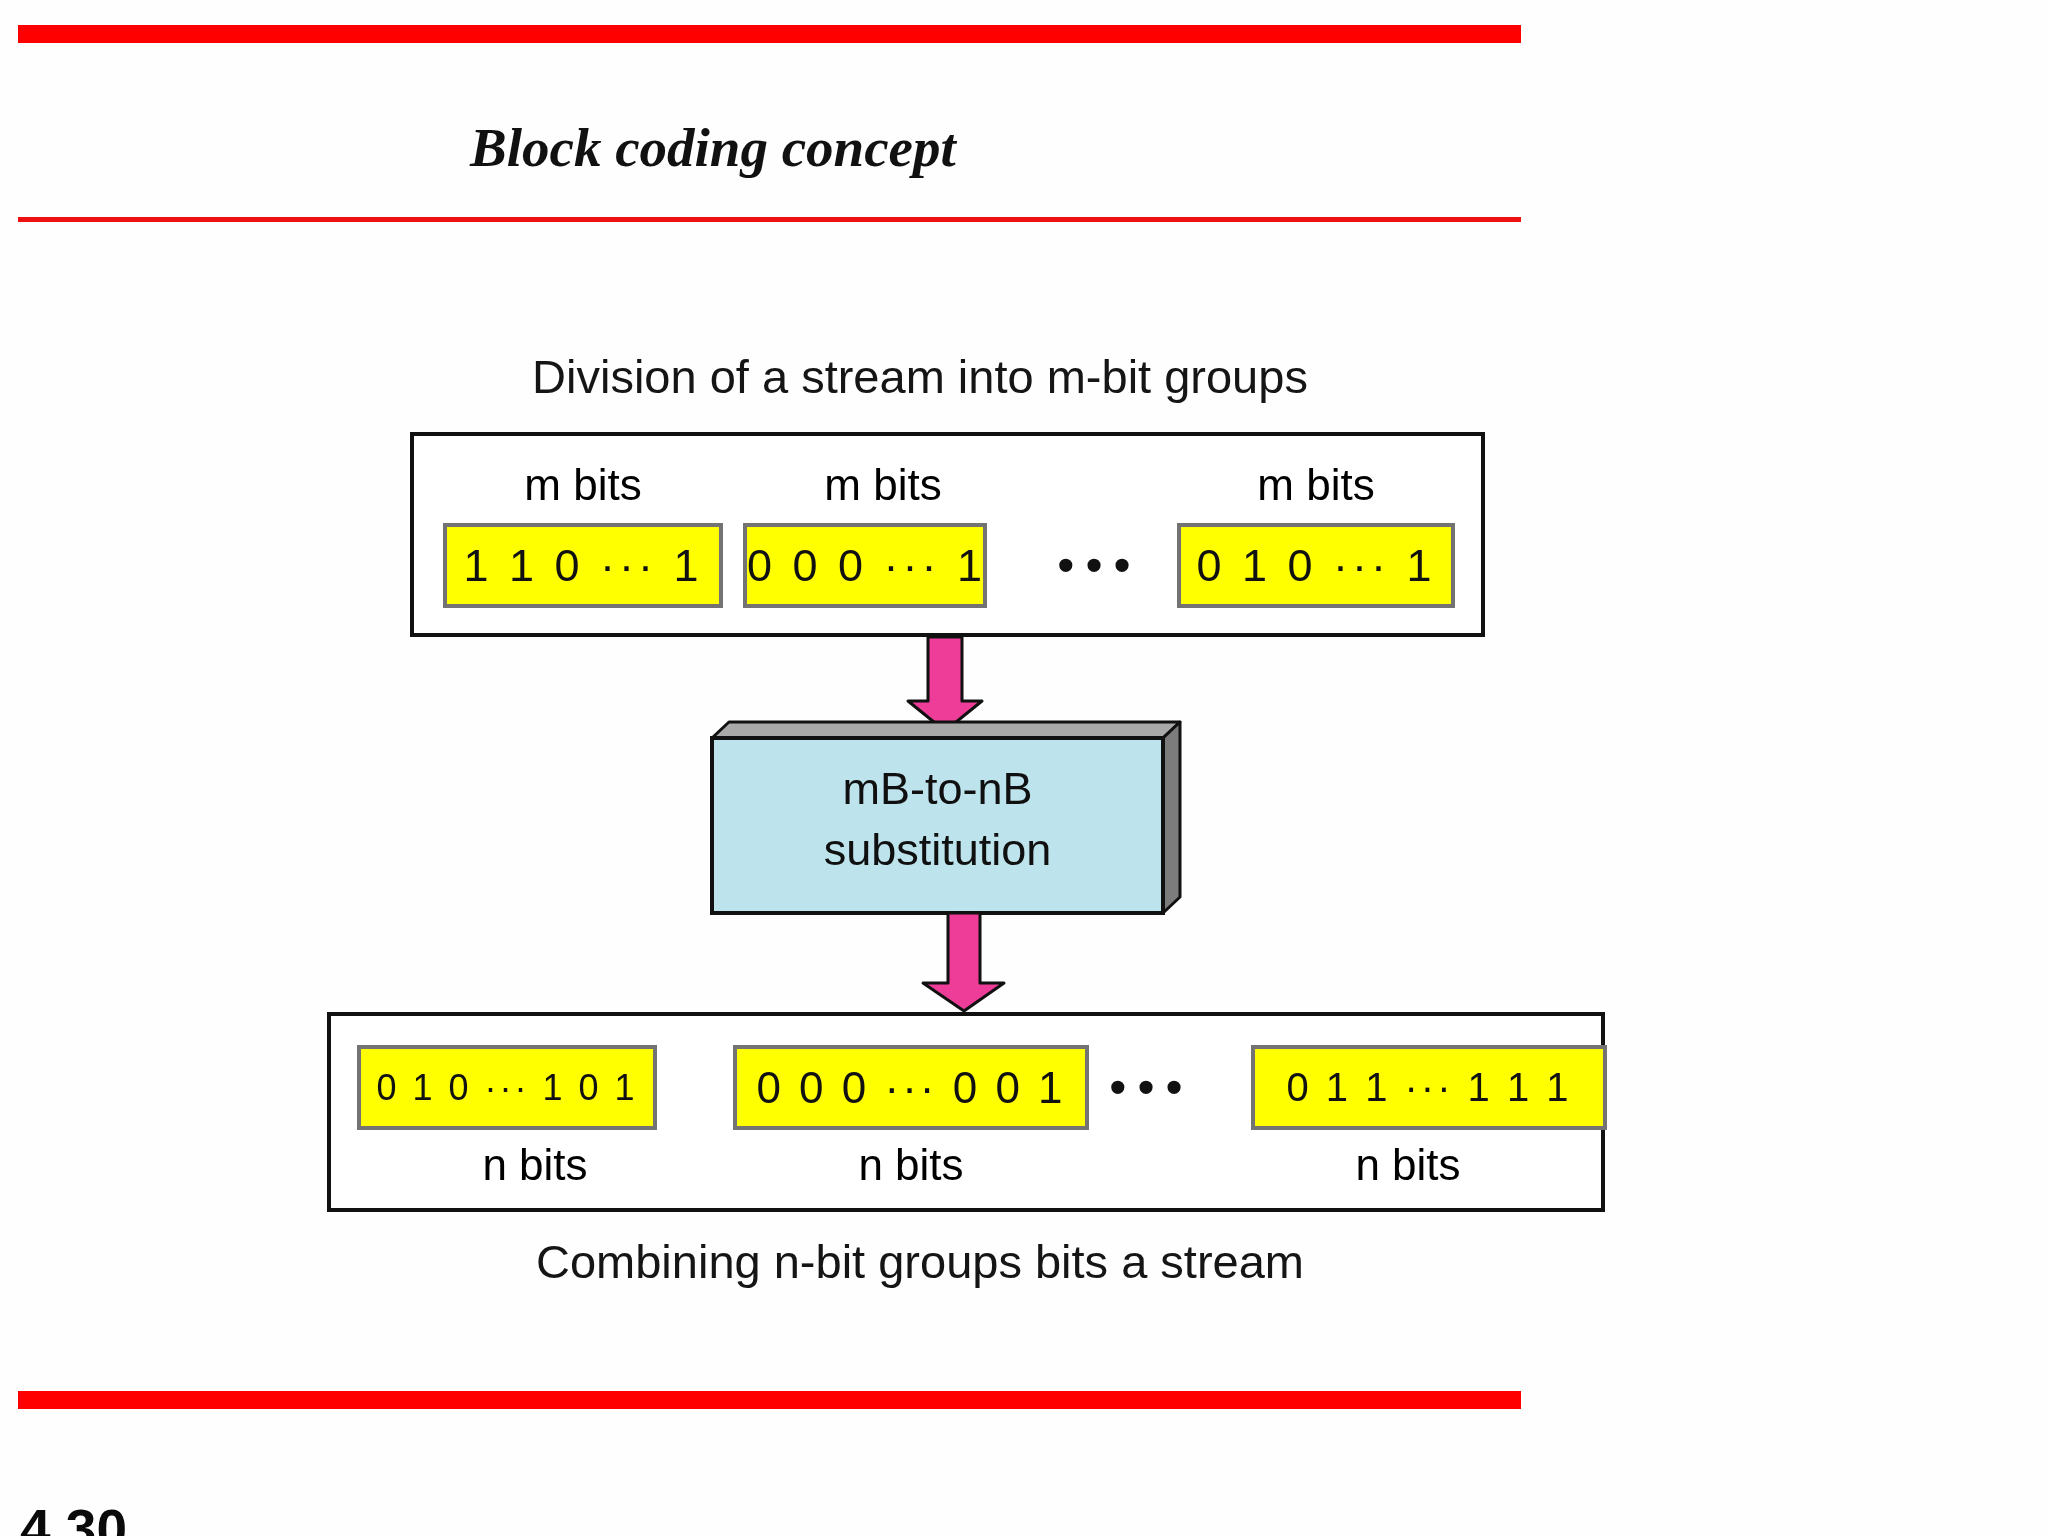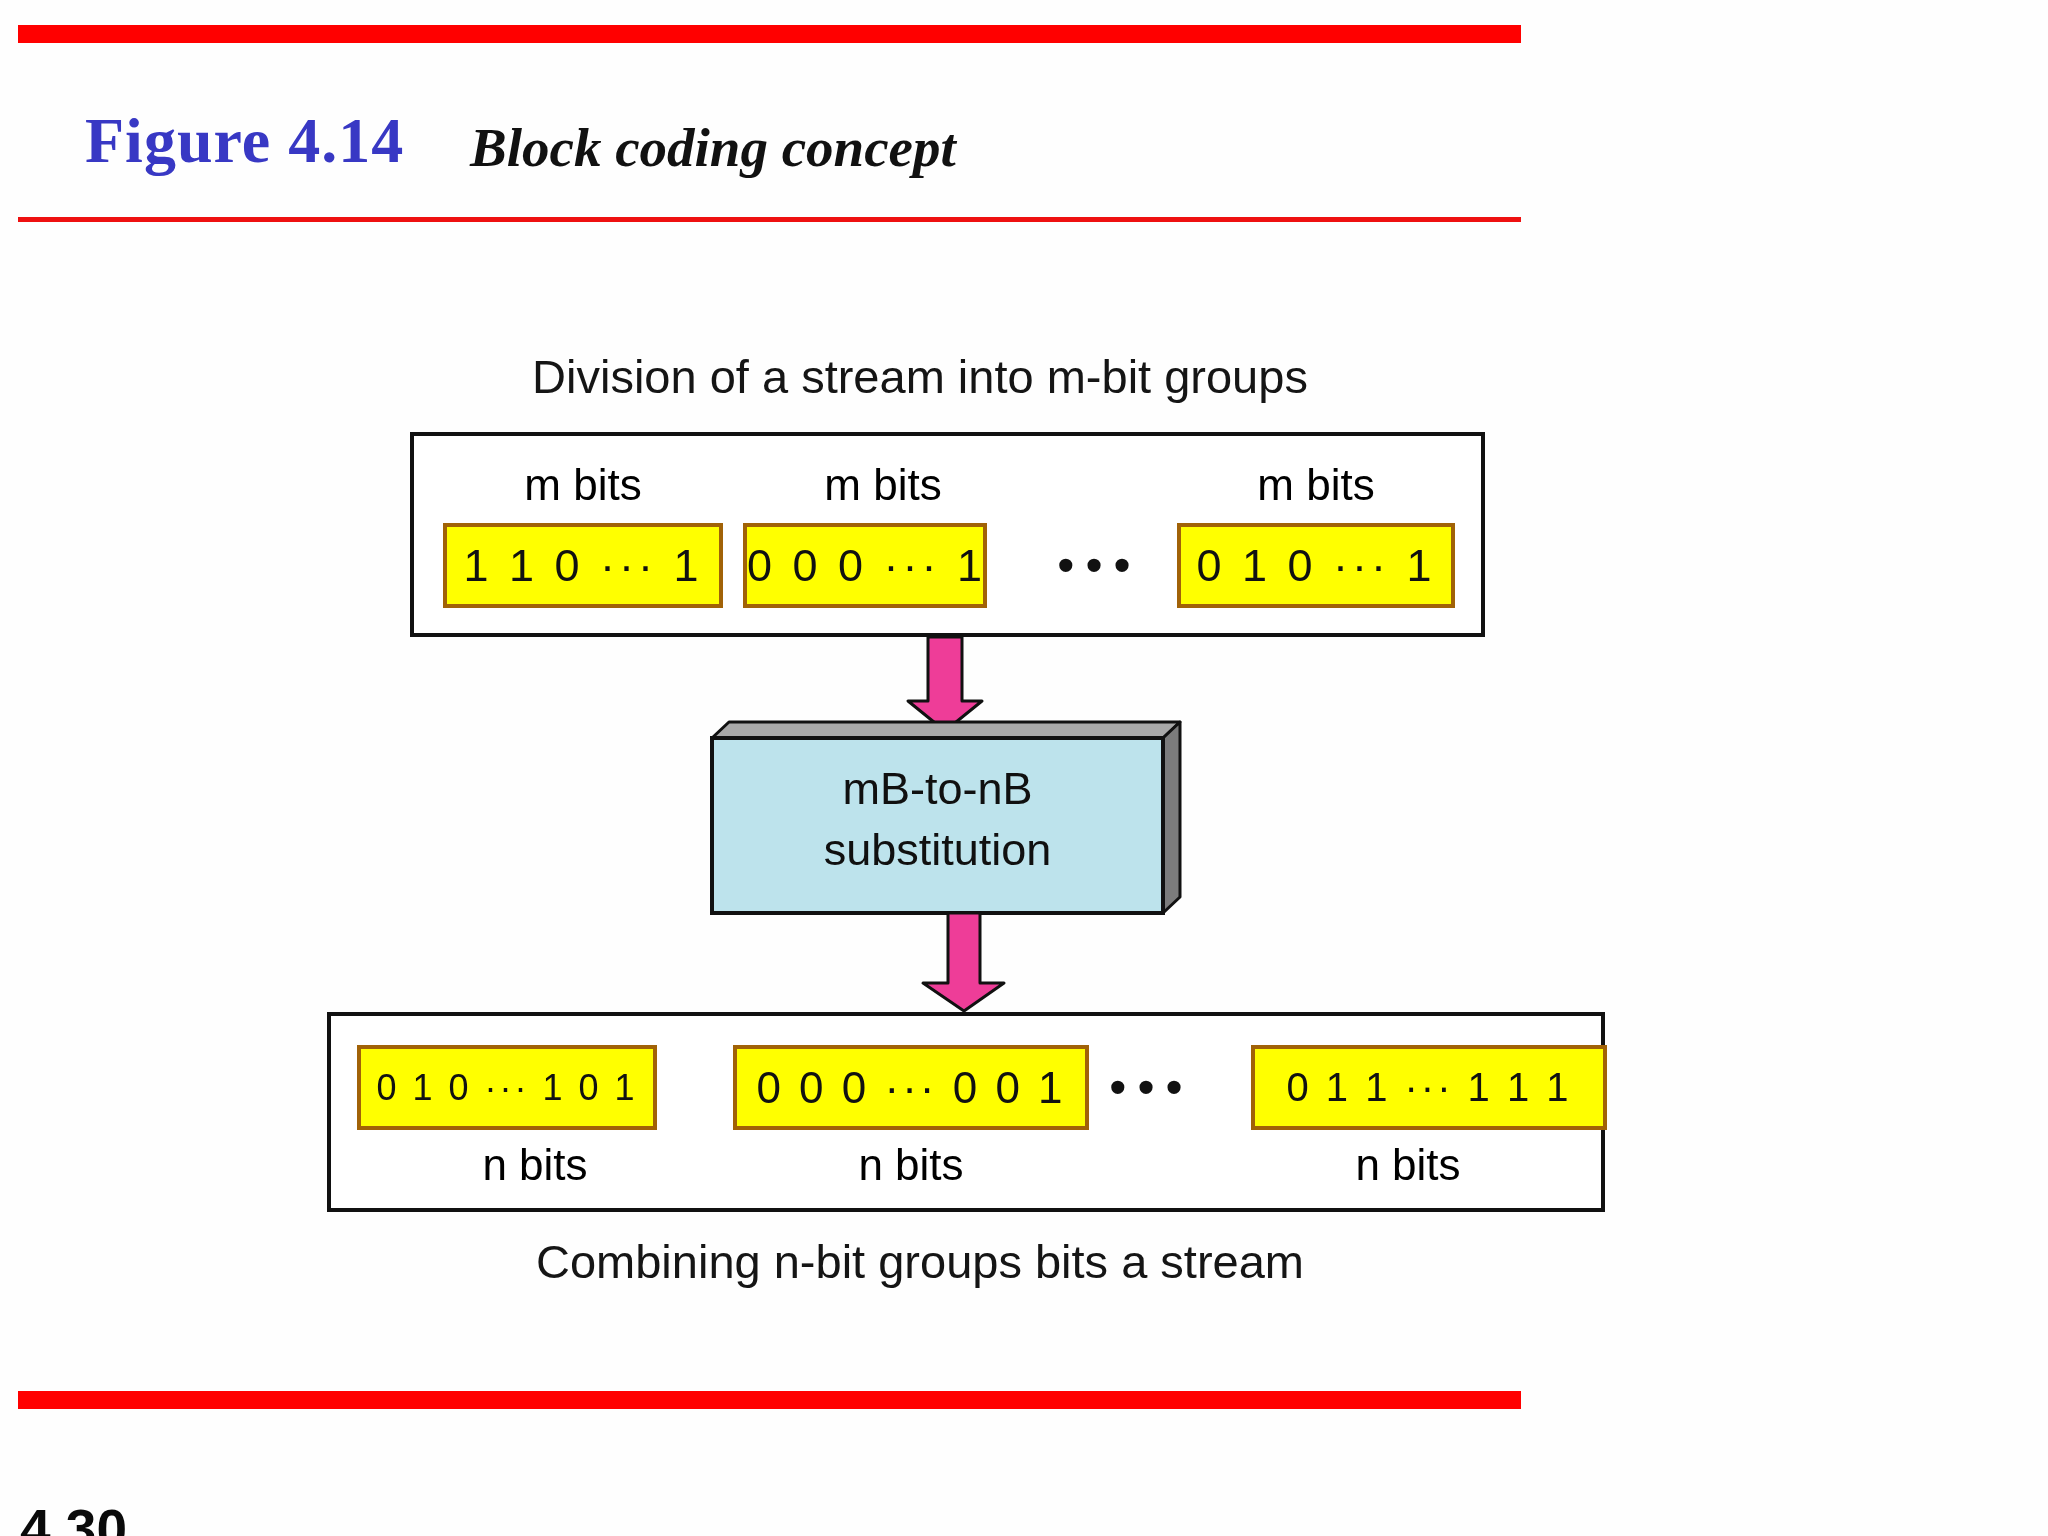--- a/index.html
+++ b/index.html
@@ -20,38 +20,37 @@
   .caption{font-size:47px;color:#151515;text-align:center;white-space:nowrap;}
   .cap-top{left:470px;top:349px;width:900px;}
   .cap-bottom{left:470px;top:1234px;width:900px;}
 
   
   .stream-box{background:#ffffff;border:4px solid #111;}
   .stream-top{left:410px;top:432px;width:1067px;height:197px;}
   .stream-bottom{left:327px;top:1012px;width:1270px;height:192px;}
 
   .bit-label{font-size:44px;color:#000000;text-align:center;width:240px;white-space:nowrap;}
-  .cell{background:var(--cell-yellow);border:4px solid #a16207;text-align:center;
+  .cell{background:var(--cell-yellow);border:4px solid #737373;text-align:center;
         font-size:45px;color:#111;letter-spacing:4px;white-space:nowrap;box-sizing:border-box;
         height:85px;line-height:77px;}
   .dots{font-size:46px;font-weight:bold;color:#111;letter-spacing:12px;width:140px;text-align:center;}
 
   
   .proc-text{left:712px;top:758px;width:451px;text-align:center;font-size:45px;
              color:#101010;line-height:61px;white-space:nowrap;}
   svg{position:absolute;left:0;top:0;overflow:visible;}
 </style>
 </head>
 <body>
 
 <div class="slide">
 
   <div class="abs bar bar-top"></div>
 
-  <div class="abs fig-label">Figure 4.14</div>
   <div class="abs fig-title">Block coding concept</div>
 
   <div class="abs rule"></div>
 
   <div class="abs caption cap-top">Division of a stream into m-bit groups</div>
 
   <div class="abs stream-box stream-top"></div>
 
   <div class="abs bit-label" style="left:463px;top:460px;">m bits</div>
   <div class="abs bit-label" style="left:763px;top:460px;">m bits</div>

